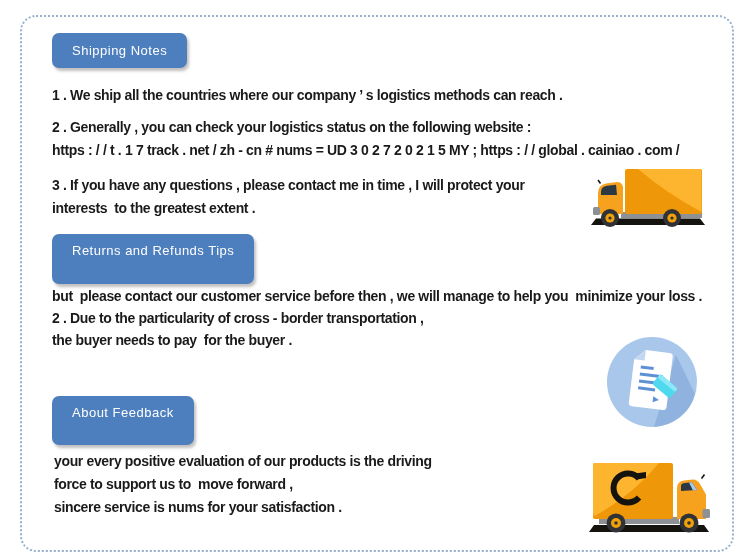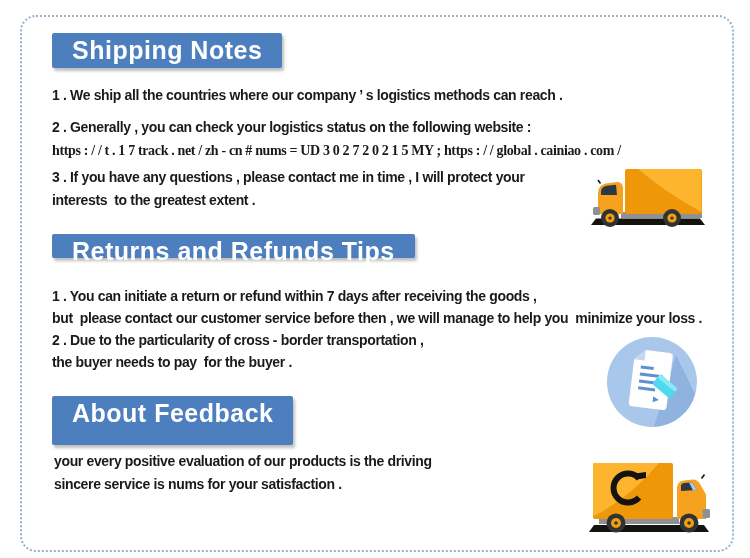--- a/index.html
+++ b/index.html
@@ -7,41 +7,41 @@
     position:relative;width:750px;height:558px;background:var(--page-bg,#fff);
     overflow:hidden;font-family:"Liberation Sans",sans-serif;
   }
   .frame{
     position:absolute;left:20px;top:15px;width:710px;height:533px;
     border:2px dotted var(--frame-border,#96afcd);border-radius:16px;
   }
   .banner{
     position:absolute;display:inline-block;
     background:var(--banner-blue,#4d7ebd);color:var(--banner-text,#fff);
-    font-size:25px;font-weight:bold;letter-spacing:0.5px;
-    padding:0 20px;border-radius:2px;
+    font-size:13px;font-weight:normal;letter-spacing:0.5px;
+    padding:0 20px;border-radius:7px;
     box-shadow:2px 3px 3px rgba(140,140,140,0.55);
     white-space:nowrap;
   }
   #banner-1{left:52px;top:33px;height:35px;line-height:35px;}
-  #banner-2{left:52px;top:234px;height:24px;line-height:34px;}
+  #banner-2{left:52px;top:234px;height:50px;line-height:34px;}
   #banner-3{left:52px;top:396px;height:49px;line-height:34px;}
   .textblock{position:absolute;}
   #text-1{left:52px;top:84px;}
   #text-2{left:52px;top:285px;}
   #text-3{left:54px;top:450px;}
   .line{
     font-size:14px;font-weight:bold;color:var(--body-text,#1a1a1a);
     letter-spacing:-0.35px;white-space:pre;
   }
   #text-1 .line{line-height:23px;}
   #text-2 .line{line-height:22px;}
   #text-3 .line{line-height:23px;}
   .mb9{margin-bottom:9px;}
-  .mb4{margin-bottom:4px;font-family:Liberation Serif, serif;}
+  .mb4{margin-bottom:12px;}
   .icon{position:absolute;}
   #icon-truck-1{left:588px;top:166px;width:120px;height:64px;}
   #icon-doc{left:606px;top:336px;width:92px;height:92px;}
   #icon-truck-2{left:585px;top:457px;width:128px;height:80px;}
   .icon svg{width:100%;height:100%;display:block;}
 </style>
 </head>
 <body>
 
 <div class="canvas">
@@ -72,21 +72,20 @@
         <circle cx="84" cy="52" r="9" style="fill:var(--wheel-dark)"></circle>
         <circle cx="84" cy="52" r="4.6" style="fill:var(--wheel-hub)"></circle>
         <circle cx="84" cy="52" r="1.6" style="fill:var(--wheel-dark)"></circle>
       </svg>
     </div>
   </section>
 
   <section>
     <div class="banner" id="banner-2">Returns and Refunds Tips</div>
     <div class="textblock" id="text-2">
-      <div class="line">1 . You can initiate a return or refund within 7 days after receiving the goods ,</div>
       <div class="line">but  please contact our customer service before then , we will manage to help you  minimize your loss .</div>
       <div class="line">2 . Due to the particularity of cross - border transportation ,</div>
       <div class="line">the buyer needs to pay  for the buyer .</div>
     </div>
     <div class="icon" id="icon-doc">
       <svg viewBox="0 0 92 92">
         <circle cx="46" cy="46" r="45" style="fill:var(--badge-circle)"></circle>
         <path d="M70,19 L89,58 A45,45 0 0 1 48,91 Z" style="fill:var(--badge-shadow)"></path>
         <g transform="rotate(7 46 46)">
           <path d="M36,15 L60,15 Q63.5,15 63.5,18.5 L63.5,69 Q63.5,72.5 60,72.5 L29,72.5 Q25.5,72.5 25.5,69 L25.5,25.5 Z" style="fill:var(--doc-white)"></path>
@@ -102,20 +101,21 @@
           <rect x="47" y="44" width="23" height="4.5" rx="2" style="fill:var(--eraser-cyan-light)"></rect>
         </g>
       </svg>
     </div>
   </section>
 
   <section>
     <div class="banner" id="banner-3">About Feedback</div>
     <div class="textblock" id="text-3">
       <div class="line">your every positive evaluation of our products is the driving</div>
+      <div class="line">force to support us to  move forward ,</div>
       <div class="line">sincere service is nums for your satisfaction .</div>
     </div>
     <div class="icon" id="icon-truck-2">
       <svg viewBox="0 0 128 80">
         <path d="M4,75 L124,75 L119,68 L9,68 Z" style="fill:var(--road-black)"></path>
         <rect x="14" y="60" width="80" height="7" style="fill:var(--chassis-gray)"></rect>
         <rect x="8" y="6" width="80" height="56" rx="2" style="fill:var(--truck-dark-orange)"></rect>
         <path d="M10,6 L74,6 Q48,38 9.5,59 Q8,58 8,56 L8,8 Q8,6 10,6 Z" style="fill:var(--truck-bright-orange)"></path>
         <path d="M54,21.5 A14.5,14.5 0 1 0 54,40.5" style="fill:none;stroke:var(--road-black);stroke-width:6"></path>
         <path d="M50,16.5 L61,15 L61,21 L52,22.5 Z" style="fill:var(--road-black)"></path>

